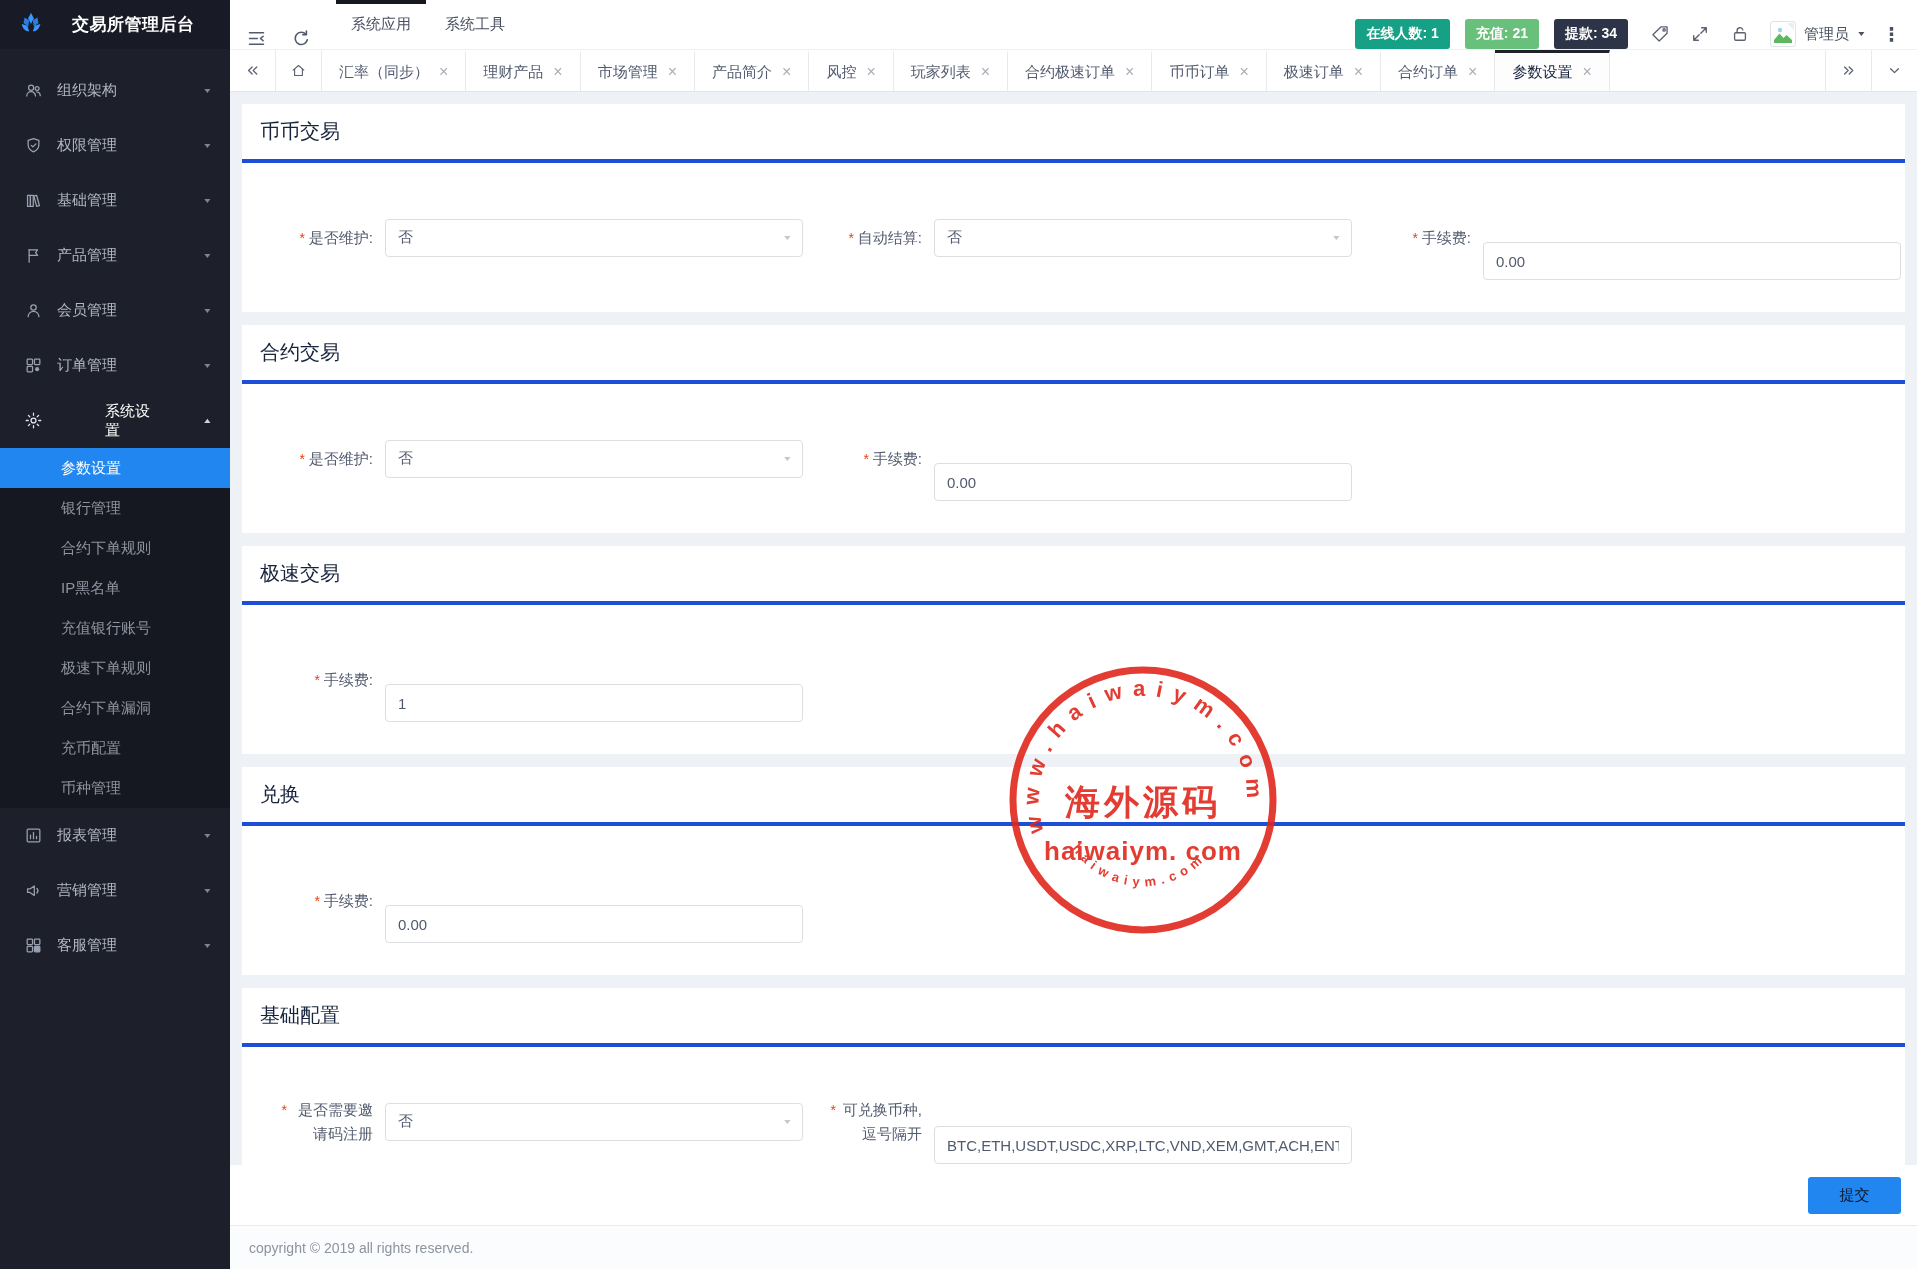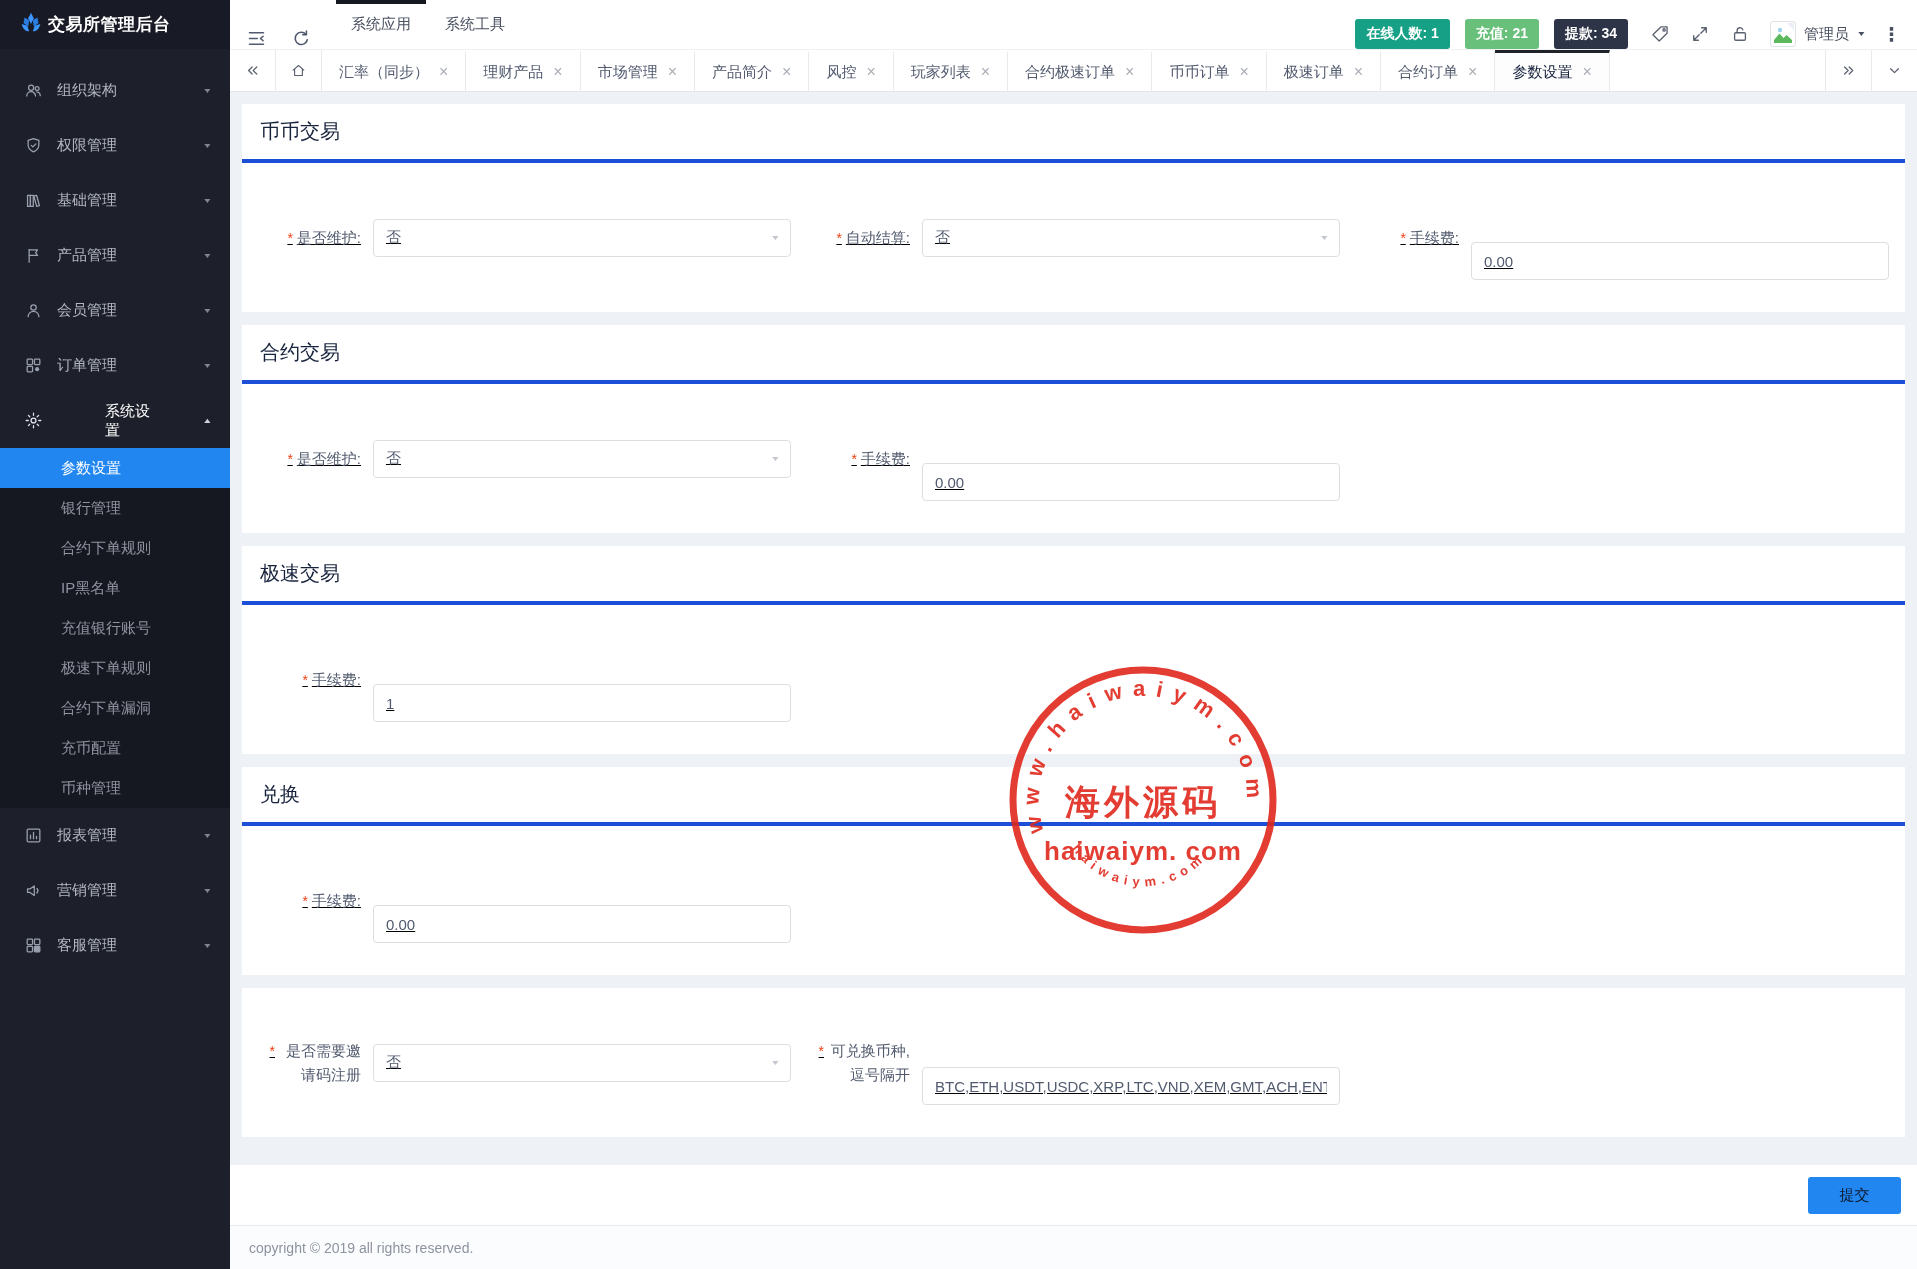--- a/index.html
+++ b/index.html
@@ -2,21 +2,21 @@
 <html><head>
 <meta charset="utf-8">
 <style>
   * { box-sizing: border-box; margin: 0; padding: 0; }
   html,body { width: 1917px; height: 1269px; overflow: hidden; }
   body { font-family: "Liberation Sans", "DejaVu Sans", sans-serif; background: #eef1f6; }
   .app { position: relative; width: 1917px; height: 1269px; display: flex; }
 
   
   .sidebar { width: 230px; height: 100%; background: #1d202b; flex-shrink: 0; color: #b2b6c2; }
-  .logo { height: 49px; display: flex; align-items: center; padding-left: 18px; gap: 4px; background: #181b25; }
+  .logo { height: 49px; display: flex; align-items: center; padding-left: 18px; gap: 28px; background: #181b25; }
   .logo-title { color: #fff; font-size: 17px; font-weight: bold; letter-spacing: .5px; }
   .menu { padding-top: 14px; }
   .m-item { height: 55px; display: flex; align-items: center; padding: 0 18px 0 24px; font-size: 15px; cursor: pointer; }
   .m-item .ic { width: 19px; height: 19px; margin-right: 14px; color: #9aa0af; flex-shrink: 0; }
   .m-item .ic svg { width: 100%; height: 100%; display: block; }
   .m-item .lbl { flex: 1; }
   .caret { font-size: 9px; color: #7e8494; transform: scale(1.15,.8); }
   .m-item.open { color: #fff; gap: 48px; }
   .m-item.open .ic { color: #e2e5ee; }
   .m-item.open .caret { color: #cfd3dd; }
@@ -50,21 +50,21 @@
   .tabs { display: flex; align-items: stretch; }
   .tab { display: flex; align-items: center; padding: 0 17px; border-right: 1px solid #e8eaec; font-size: 15px; color: #515a6e; cursor: pointer; border-top: 3px solid transparent; }
   .tab .close { margin-left: 10px; color: #a9adb5; font-size: 16px; line-height: 1; }
   .tab.active { color: #17233d; border-top-color: #1f2329; background: #fdfdfd; }
   .t-spacer { flex: 1; }
 
   
   .page { flex: 1; padding: 12px; overflow: hidden; }
   .card { background: #fff; margin-bottom: 13px; }
   .card-head { padding: 14px 18px; font-size: 20px; color: #17233d; border-bottom: 4px solid #1d4ed8; }
-  .card-body { padding: 32px 14px 32px 0; display: flex; text-decoration: underline; }
+  .card-body { padding: 32px 14px 32px 12px; display: flex; }
   .field { display: flex; align-items: center; }
   .f-label { width: 131px; flex-shrink: 0; text-align: right; padding-right: 12px; font-size: 15px; color: #515a6e; line-height: 1.55; }
   .req { color: #ed4014; margin-right: 4px; font-size: 14px; }
   .f-label .txt.wrap { display: inline-block; max-width: 82px; vertical-align: top; }
   .control { width: 418px; height: 38px; border: 1px solid #dcdee2; border-radius: 4px; background: #fff; display: flex; align-items: center; padding: 0 12px; font-size: 15px; color: #515a6e; position: relative; }
   .control.select { cursor: pointer; padding-right: 28px; }
   .sel-caret { position: absolute; right: 10px; font-size: 9px; color: #c3c7ce; transform: scale(1.2,.8); }
   input.control { outline: none; white-space: nowrap; overflow: hidden; font-family: inherit; margin-top: 47px; }
 
   .action-bar { height: 60px; background: #fff; display: flex; align-items: center; justify-content: flex-end; padding-right: 16px; }
@@ -399,20 +399,21 @@
         <section class="card">
           <div class="card-head">兑换</div>
           <div class="card-body">
             <div class="field">
               <div class="f-label"><span class="req">*</span><span class="txt">手续费:</span></div>
               <input class="control" type="text" value="0.00" style="">
             </div>
           </div>
         </section>
         <section class="card">
+          <div class="card-head">基础配置</div>
           <div class="card-body">
             <div class="field">
               <div class="f-label"><span class="req">*</span><span class="txt wrap">是否需要邀请码注册</span></div>
               <div class="control select">
                 <span class="val">否</span>
                 <span class="sel-caret">▼</span>
               </div>
             </div>
             <div class="field">
               <div class="f-label"><span class="req">*</span><span class="txt wrap">可兑换币种,逗号隔开</span></div>

